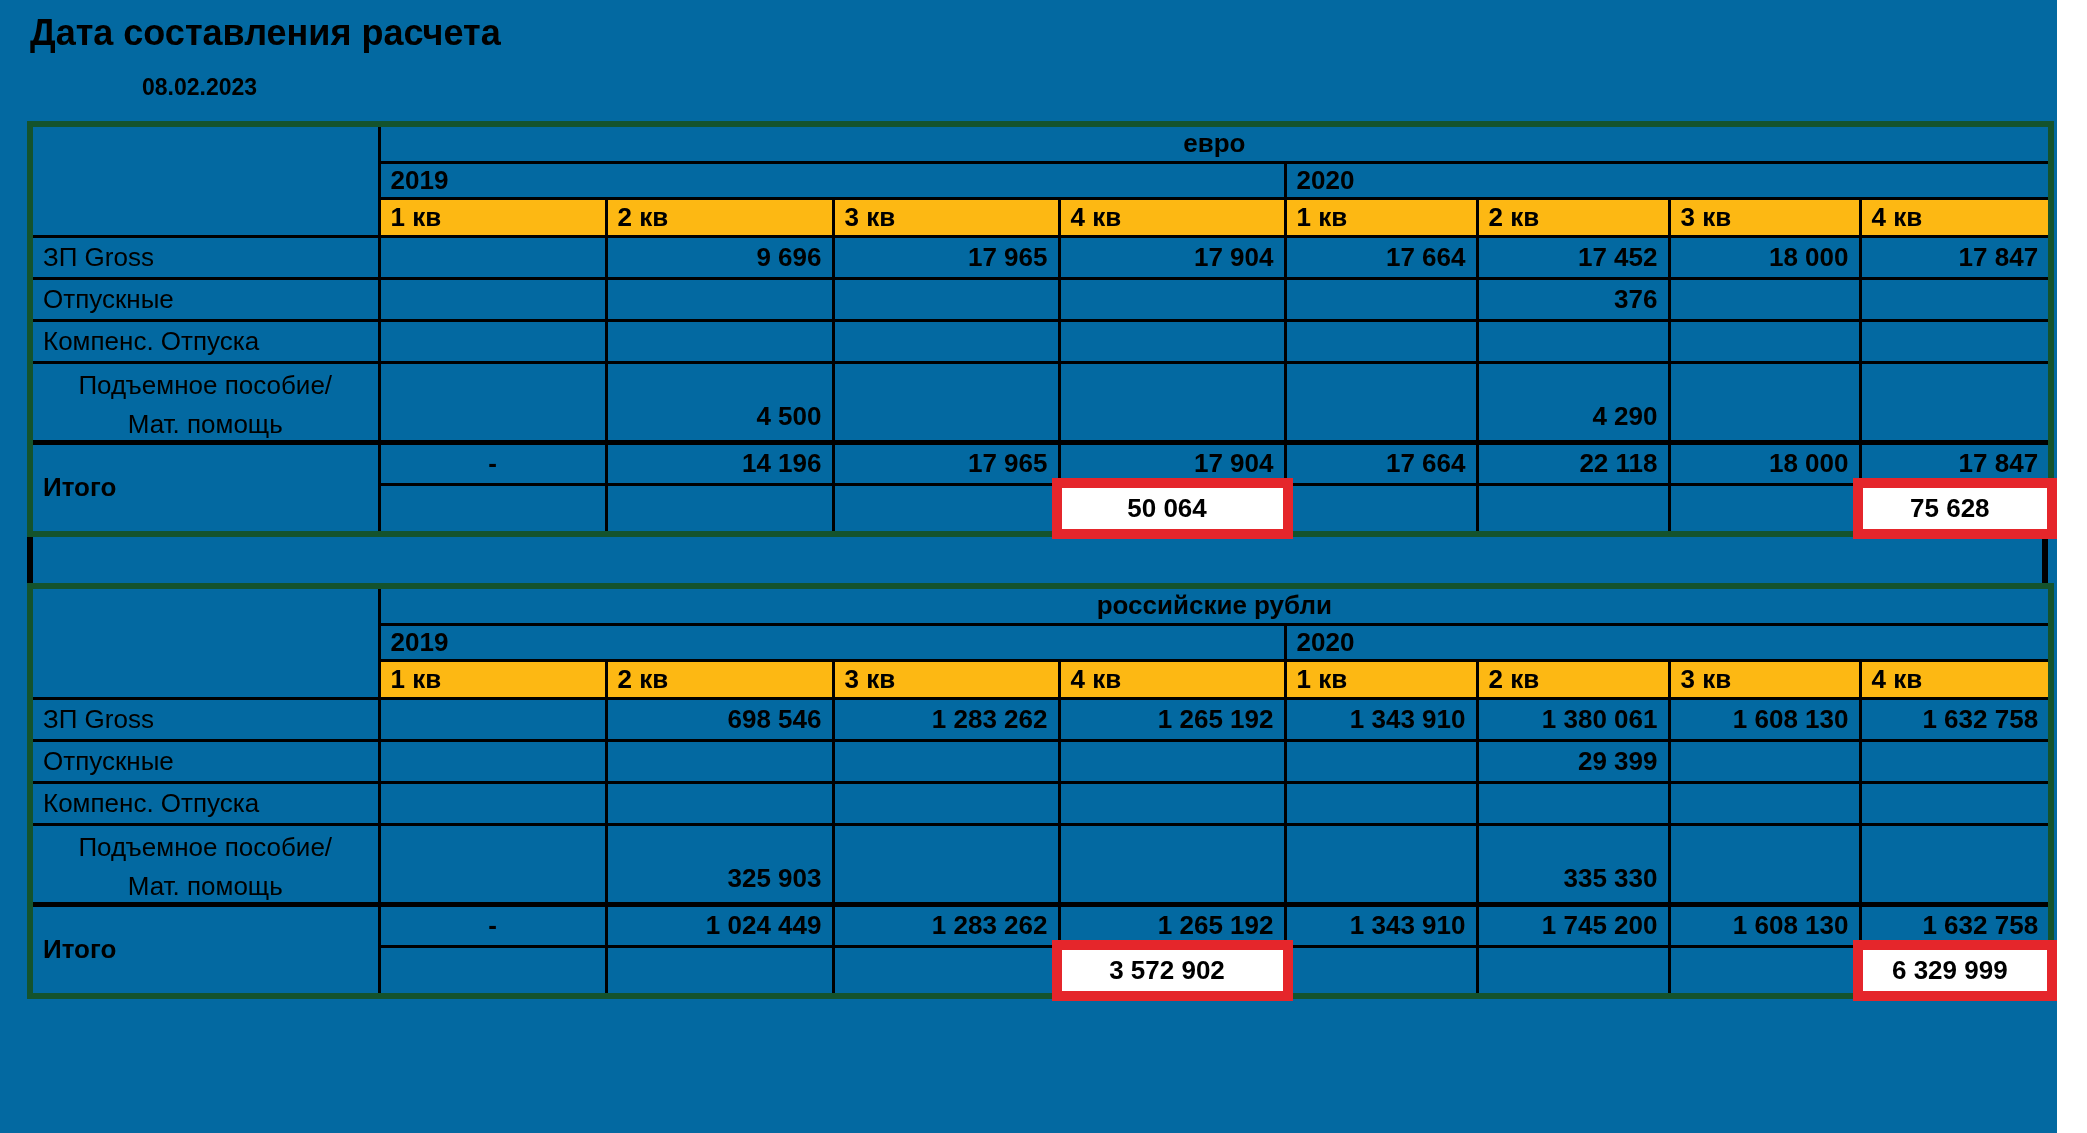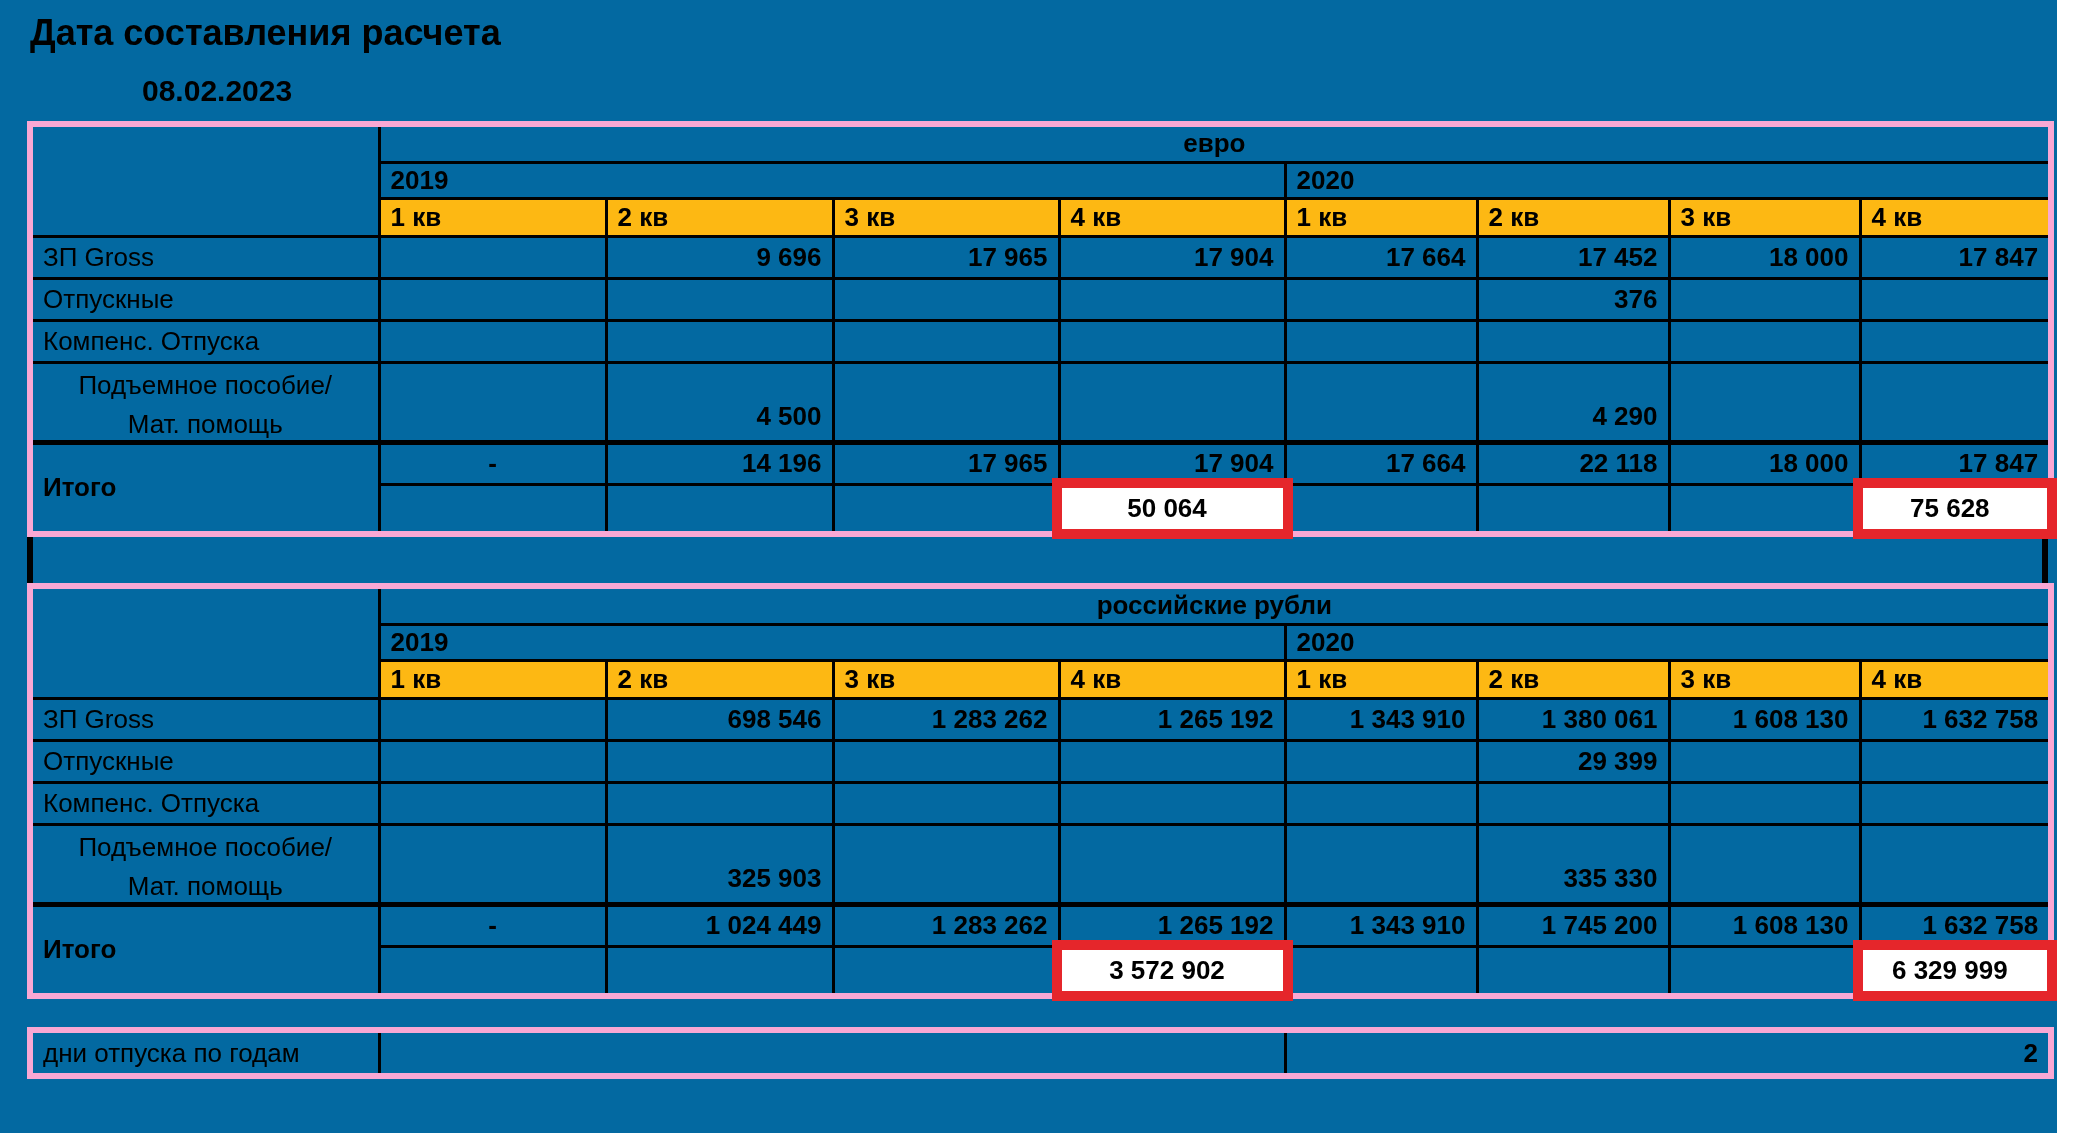--- a/index.html
+++ b/index.html
@@ -1,23 +1,23 @@
 <!DOCTYPE html>
 <html><head>
 <meta charset="utf-8">
 <style>
   * { box-sizing: border-box; }
   html,body { margin:0; padding:0; background:#fff; }
   body { font-family: "Liberation Sans", "DejaVu Sans", sans-serif; color:#000; }
   .sheet { position:relative; width:2057px; height:1133px; background:#0369a1; overflow:hidden; }
   .title { position:absolute; left:30px; top:12px; font-size:36px; font-weight:700; white-space:nowrap; }
-  .date  { position:absolute; left:142px; top:74px; font-size:30px; font-weight:700; white-space:nowrap; }
+  .date  { position:absolute; left:142px; top:74px; font-size:23px; font-weight:700; white-space:nowrap; }
   .tables { position:absolute; left:27px; top:121px; }
 
-  table.grid { border-collapse:collapse; table-layout:fixed; width:2021px; border:6px solid #f9a8d4; }
+  table.grid { border-collapse:collapse; table-layout:fixed; width:2021px; border:6px solid #14532d; }
   table.grid td { border:3px solid #000; font-size:26px; padding:0 10px; vertical-align:middle; overflow:visible; }
 
   td.corner { border-right-width:5px; }
   td.curr { text-align:center; font-weight:700; border-bottom-width:4px; }
   tr.r-curr td { height:38px; }
   tr.r-year td { height:36px; font-weight:700; }
   tr.r-q td { height:38px; text-align:left; font-weight:700; background:#FDB813; }
   td.grp { border-left-width:5px; }
   td.rowlabel { text-align:left; font-weight:400; border-right-width:5px; padding-left:8px; }
   td.num { text-align:right; font-weight:700; }
@@ -263,29 +263,15 @@
         <td class="num"></td>
         <td class="num">
           <div class="redbox">
                 <span>6 329 999</span>
               </div>
         </td>
       </tr>
     </tbody>
       </table>
 
-    <table class="grid footer">
-      <colgroup>
-        <col style="width:349px">
-          <col style="width:906px">
-          <col style="width:766px">
-      </colgroup>
-      <tbody>
-          <tr>
-        <td class="rowlabel">дни отпуска по годам</td>
-        <td class="num"></td>
-        <td class="num">2</td>
-      </tr>
-    </tbody>
-      </table>
 
   </div>
 </div>
 
 </body></html>

